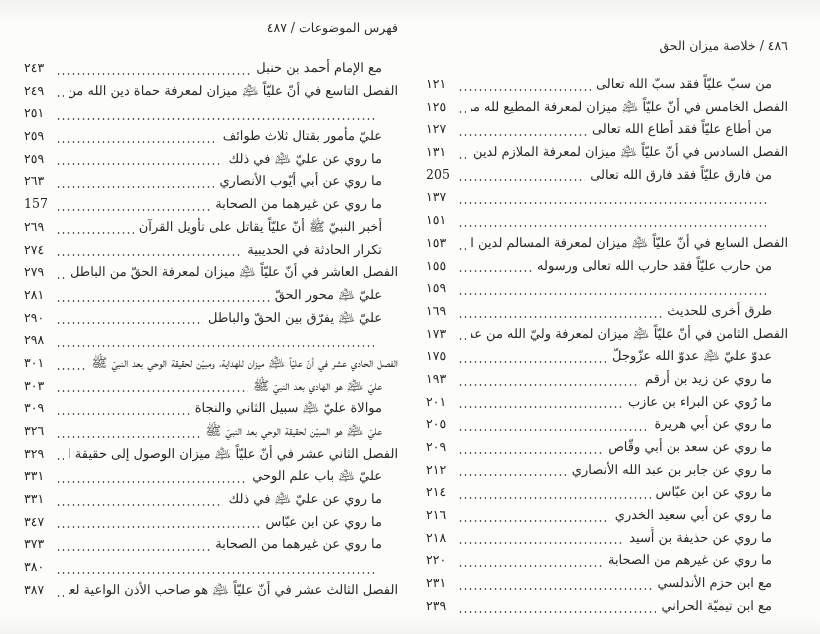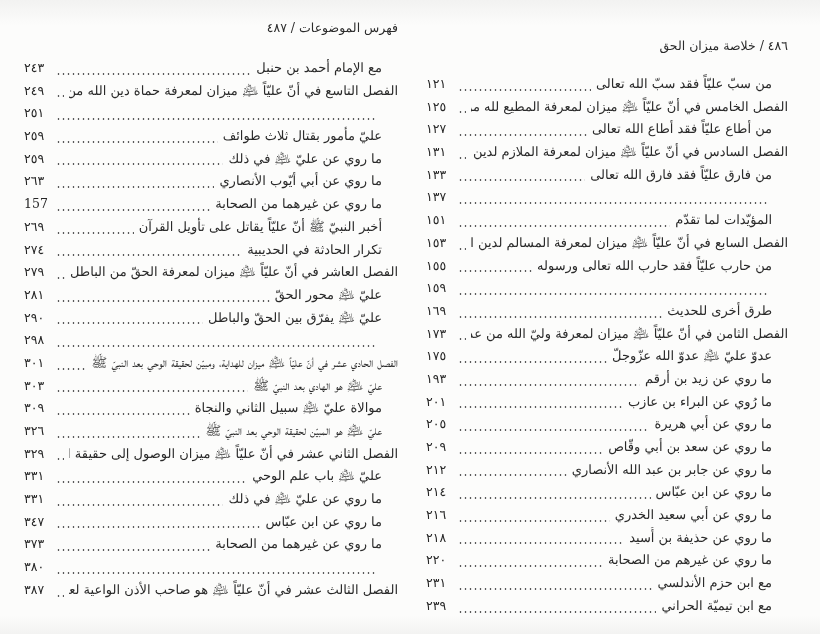--- a/index.html
+++ b/index.html
@@ -217,28 +217,27 @@
     <span class="toc-page">١٢٧</span>
   </div>
         <div class="toc-row chapter">
     <span class="toc-title">الفصل السادس في أنّ عليّاً ﵇ ميزان لمعرفة الملازم لدين الله تعالى من المفارق</span>
     <span class="toc-leader"></span>
     <span class="toc-page">١٣١</span>
   </div>
         <div class="toc-row sub">
     <span class="toc-title">من فارق عليّاً فقد فارق الله تعالى</span>
     <span class="toc-leader"></span>
-    <span class="toc-page">١٣٣</span>
+    <span class="toc-page">205</span>
   </div>
         <div class="toc-row sub">
     <span class="toc-leader"></span>
     <span class="toc-page">١٣٧</span>
   </div>
         <div class="toc-row sub">
-    <span class="toc-title">المؤيّدات لما تقدّم</span>
     <span class="toc-leader"></span>
     <span class="toc-page">١٥١</span>
   </div>
         <div class="toc-row chapter">
     <span class="toc-title">الفصل السابع في أنّ عليّاً ﵇ ميزان لمعرفة المسالم لدين الله من المحارب</span>
     <span class="toc-leader"></span>
     <span class="toc-page">١٥٣</span>
   </div>
         <div class="toc-row sub">
     <span class="toc-title">من حارب عليّاً فقد حارب الله تعالى ورسوله</span>

